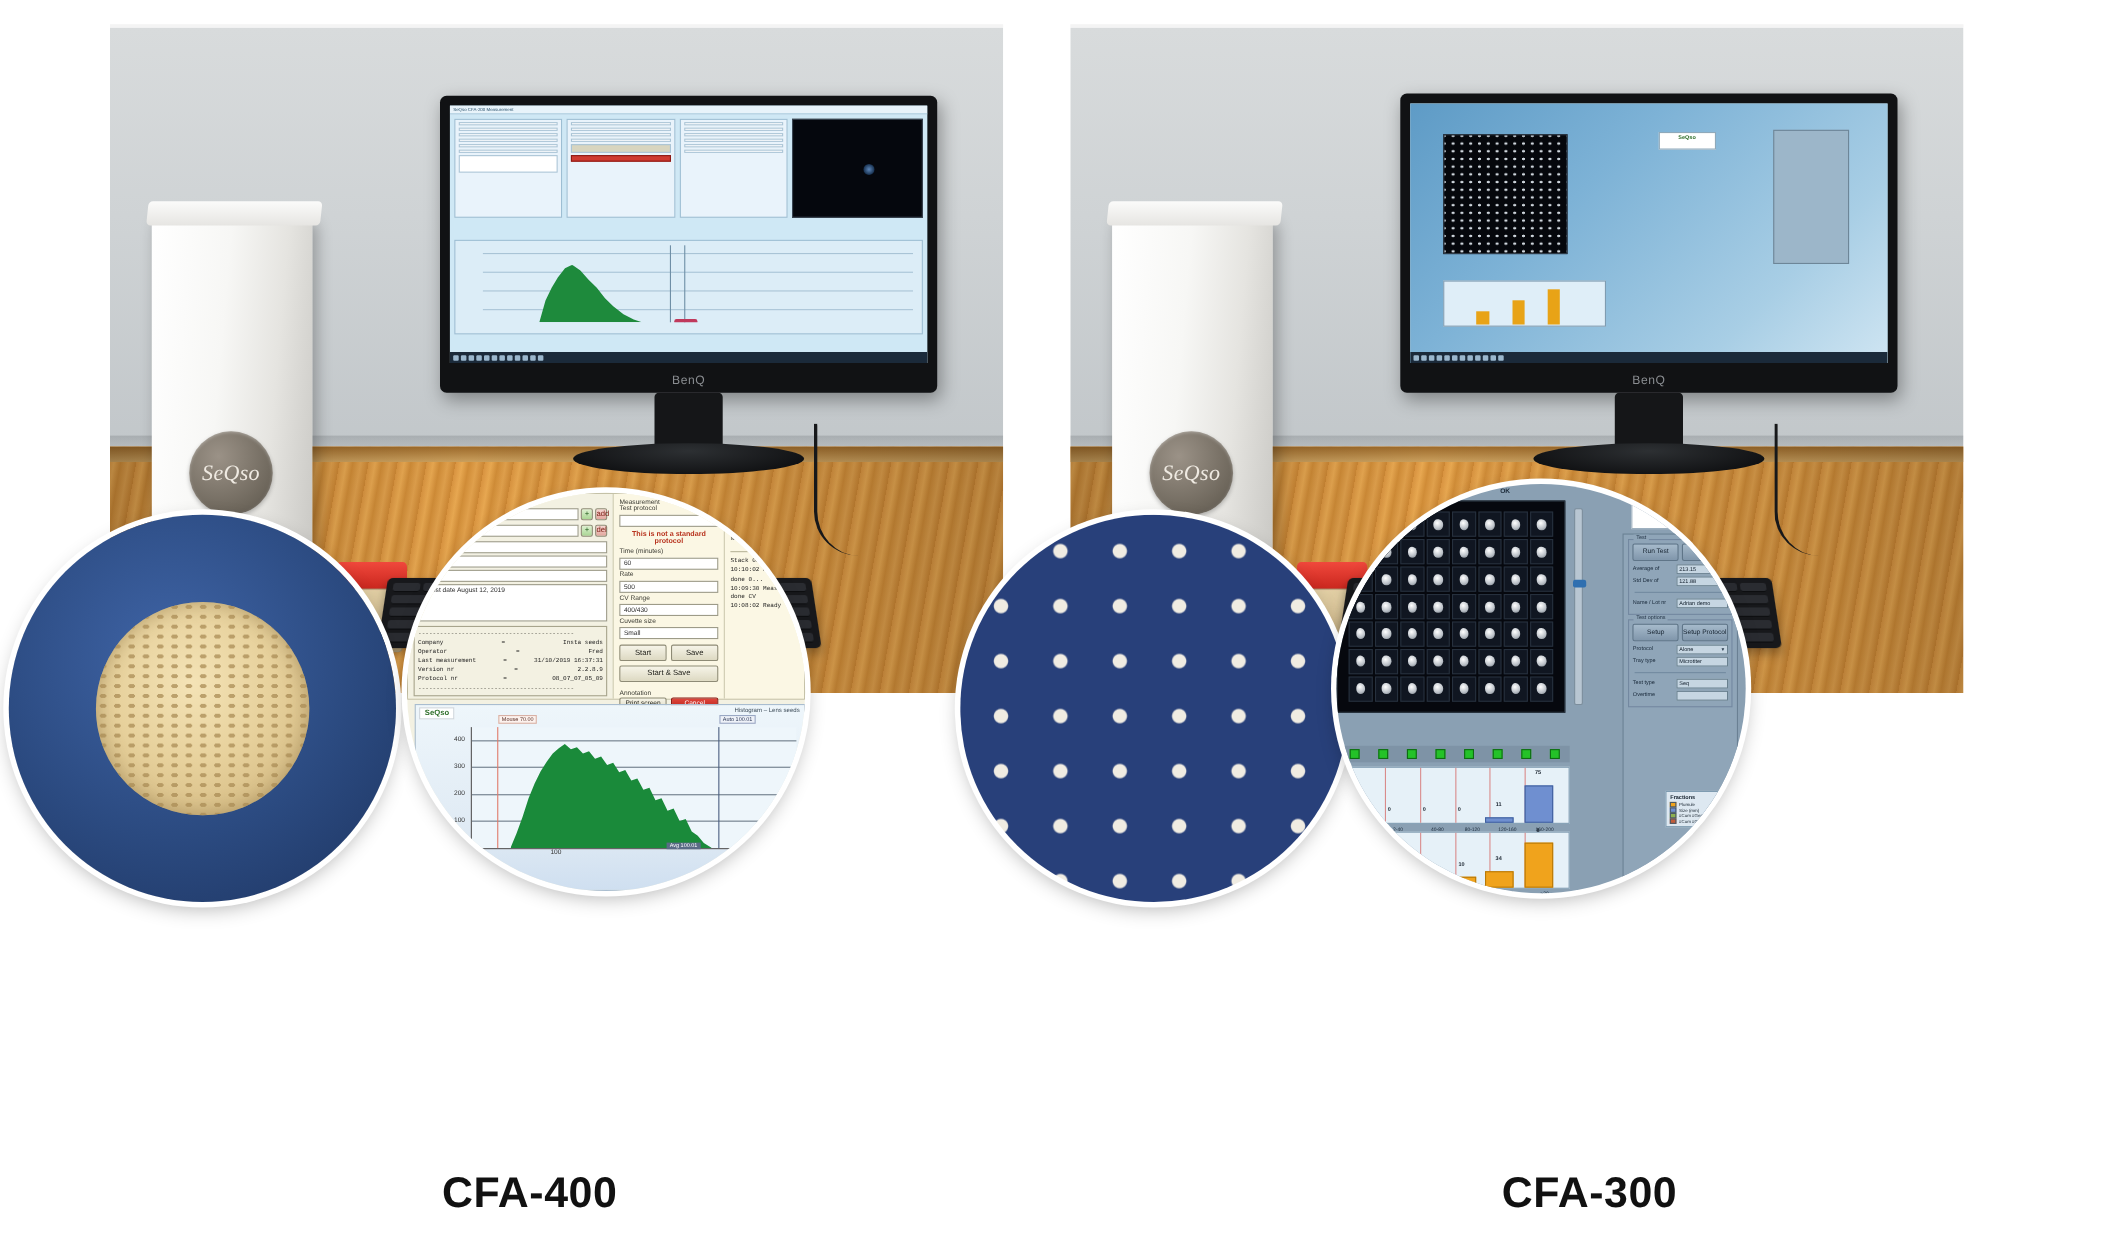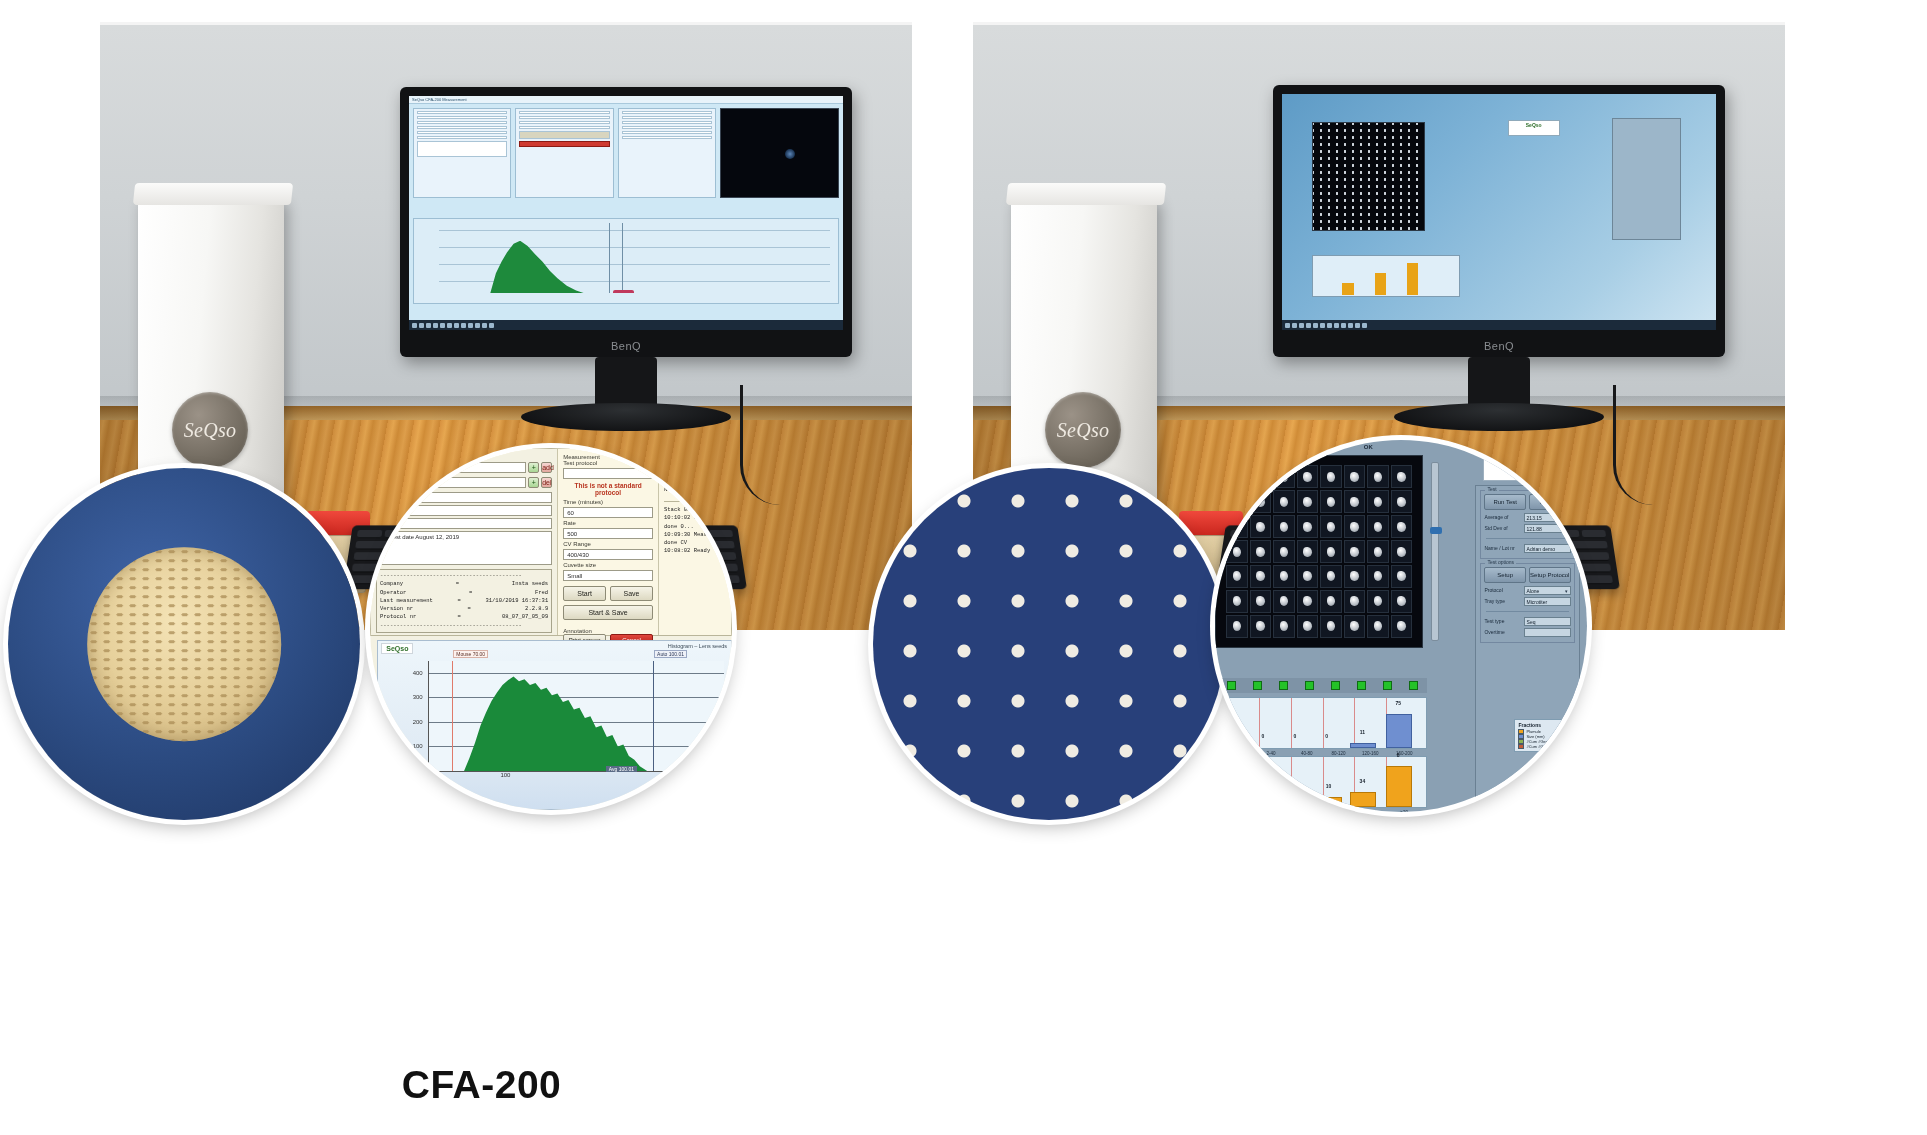--- a/index.html
+++ b/index.html
@@ -743,21 +743,21 @@
           <div class="marker blue" style="left:76%;">
             <div class="marker-tag b">Auto 100.01</div>
           </div>
 
           <div class="xtick" style="left:26%;">100</div>
           <div class="avg-tag">Avg 100.01</div>
         </div>
       </div>
     </div>
 
-    <div class="caption">CFA-200</div>
+    <div class="caption">CFA-400</div>
   </div>
 
   <div class="panel" id="panel-right">
 
     <div class="photo">
       <div class="wall"></div>
       <div class="desk"></div>
       <div class="desk-shade"></div>
 
       <div class="tower-base" style="left:26px; bottom:48px;"></div>
@@ -1079,15 +1079,16 @@
           <span class="sw" style="background:#8cb050;"></span>
           <span>#Cum #Germ</span>
         </div>
         <div class="li">
           <span class="sw" style="background:#c25d3a;"></span>
           <span>#Cum #Germ (mm)</span>
         </div>
       </div>
     </div>
 
+    <div class="caption">CFA-300</div>
   </div>
 
 </div>
 
 </body></html>

